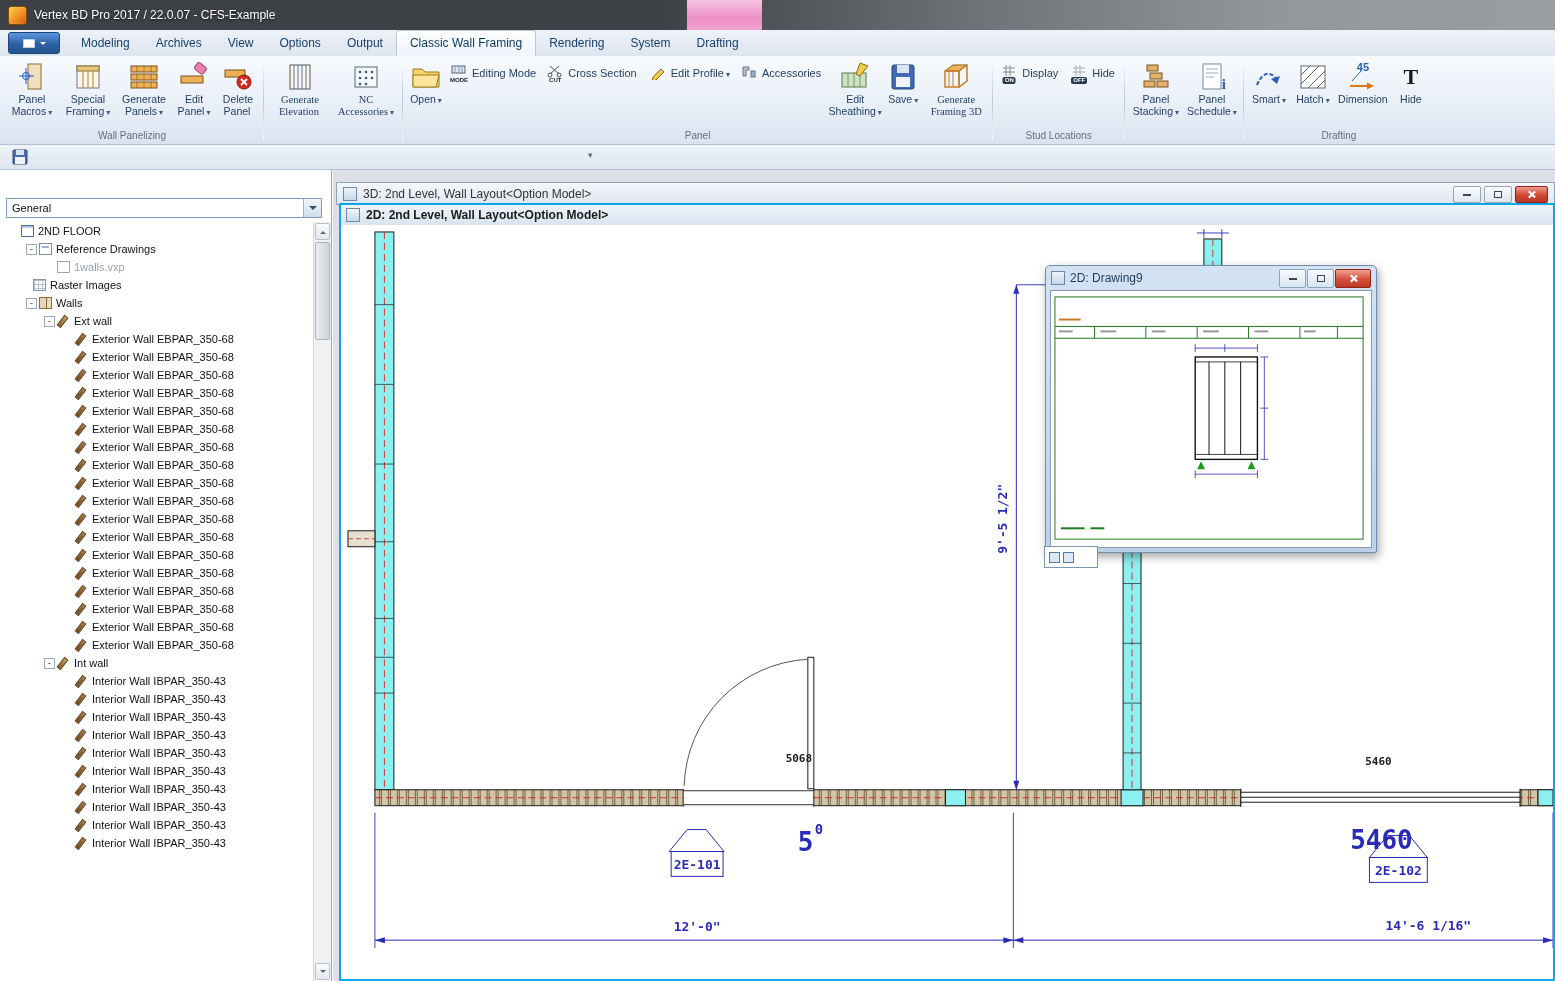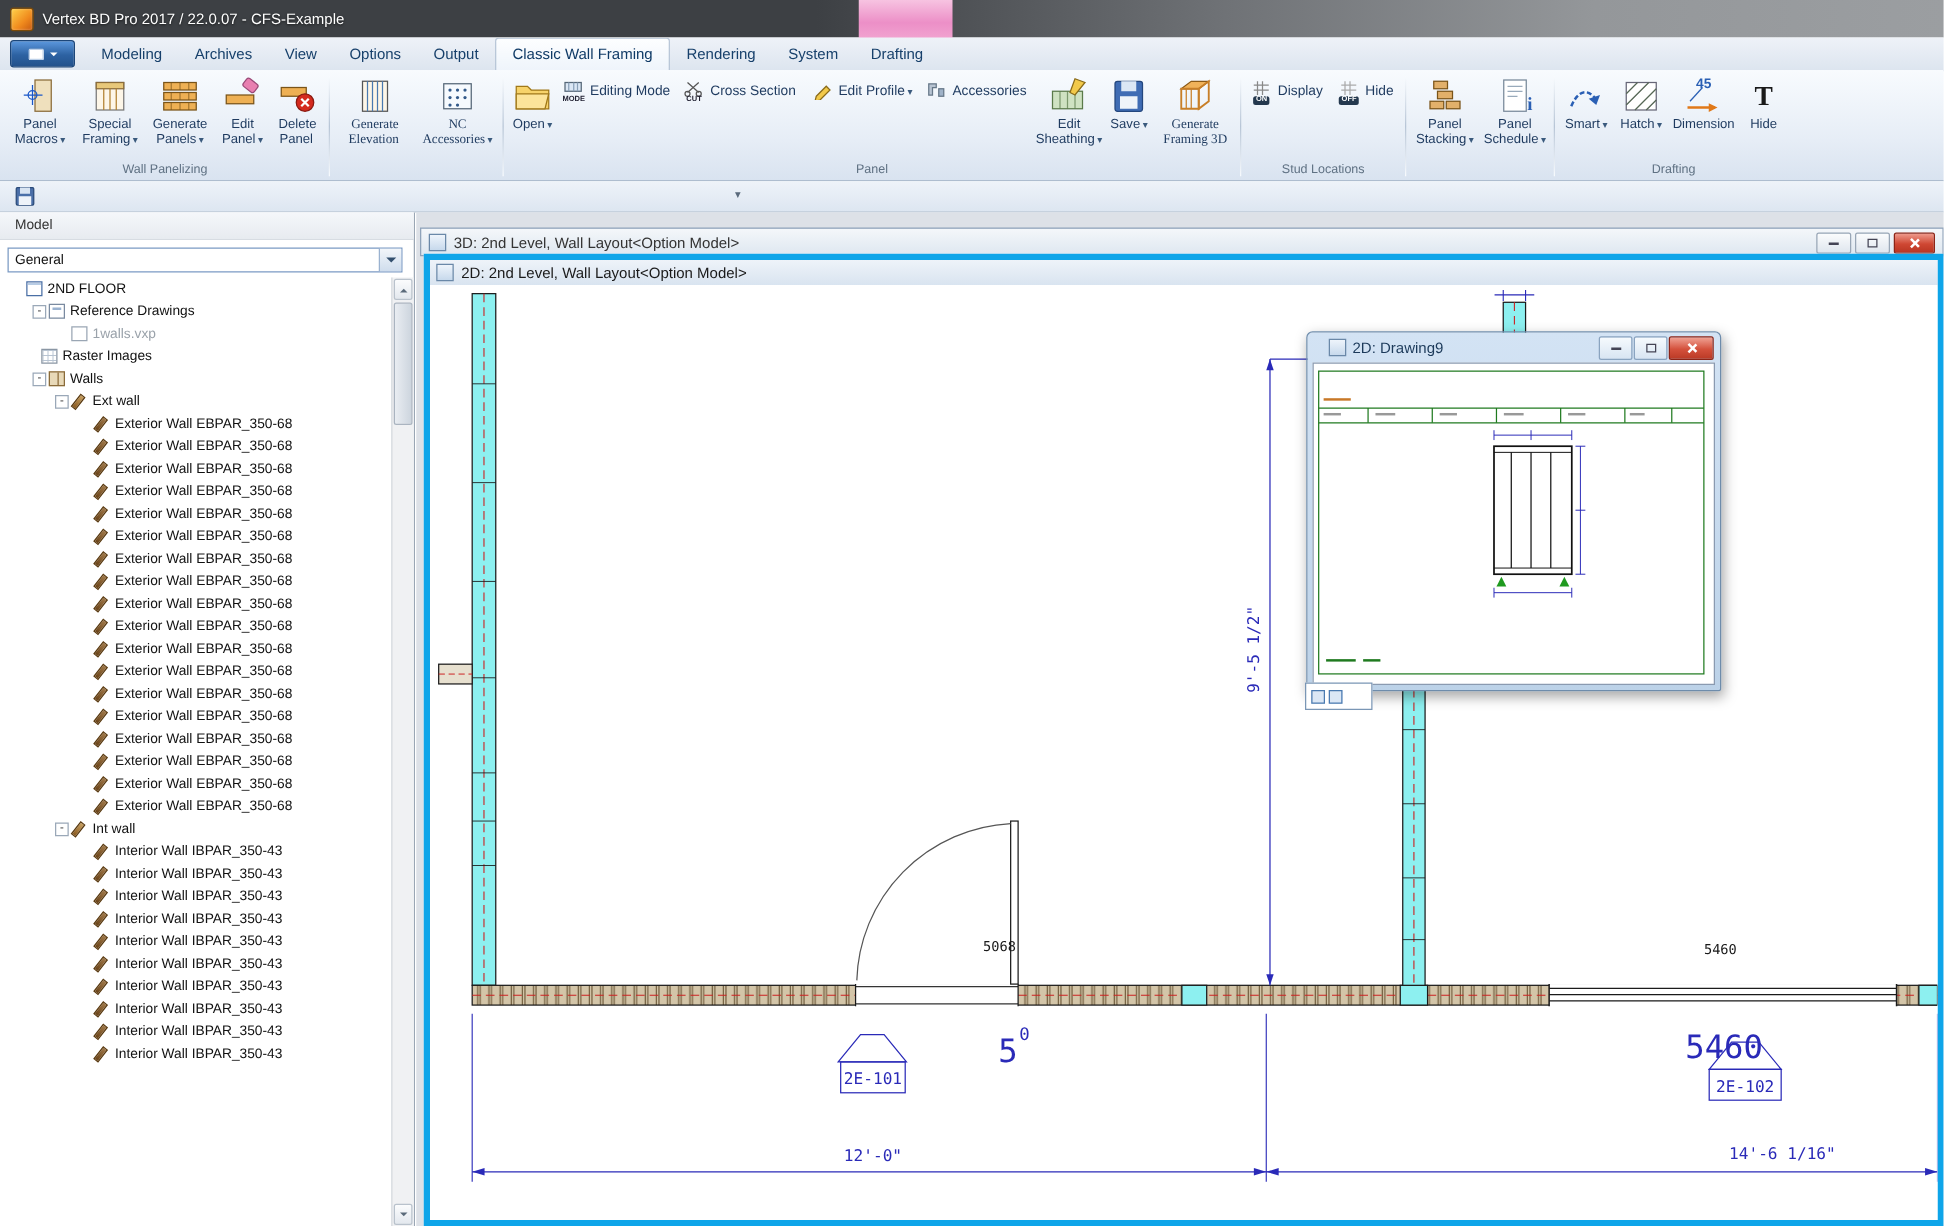--- a/index.html
+++ b/index.html
@@ -106,36 +106,36 @@
   .w3btns{position:absolute;right:6px;top:3px;display:flex;gap:3px;}
   .wbtn{width:26px;height:15px;background:linear-gradient(#fbfcfd,#dfe6ee);border:1px solid #98a6b6;border-radius:2px;
     display:flex;align-items:center;justify-content:center;}
   .wbtn.close{width:31px;background:linear-gradient(#ee9a8c,#cf4733 55%,#b93522);border-color:#8c2417;}
   .gl-min{width:8px;height:2px;background:#445;}
   .gl-max{width:8px;height:7px;border:1px solid #445;box-sizing:border-box;}
   .gl-x{position:relative;width:9px;height:9px;}
   .gl-x::before,.gl-x::after{content:"";position:absolute;left:4px;top:0;width:1.6px;height:9px;background:#fff;}
   .gl-x::before{transform:rotate(45deg);} .gl-x::after{transform:rotate(-45deg);}
   .wbtn:not(.close) .gl-x::before,.wbtn:not(.close) .gl-x::after{background:#445;}
-  .win2d{position:absolute;left:6px;top:33px;right:0;bottom:0;background:#fff;border:5px solid #0ea5e9;box-sizing:border-box;}
+  .win2d{position:absolute;left:6px;top:33px;right:0;bottom:0;background:#fff;border:2px solid #0ea5e9;box-sizing:border-box;font-weight:bold;}
   .win2d-bar{height:20px;background:linear-gradient(#eef3f9,#d9e4f0);border-bottom:1px solid #aab8c8;
     display:flex;align-items:center;gap:6px;padding:0 5px;}
   .win2d-bar .wintitle{color:#1a1a1a;}
   .cad-canvas{position:absolute;left:0;top:20px;right:0;bottom:0;background:#fff;overflow:hidden;}
   .cad{width:100%;height:100%;display:block;}
   .dimtext{font-family:"DejaVu Sans Mono",monospace;font-size:13px;fill:#2a2ab8;}
   .smalltext{font-family:"DejaVu Sans Mono",monospace;font-size:11px;fill:#1a1a1a;}
   .bigmark{font-family:"DejaVu Sans Mono",monospace;font-size:26px;fill:#2a2ab8;}
   .bigmarksup{font-family:"DejaVu Sans Mono",monospace;font-size:14px;fill:#2a2ab8;}
   .tagtext{font-family:"DejaVu Sans Mono",monospace;font-size:13px;fill:#2a2ab8;}
   
   .floatwin{position:absolute;left:712px;top:95px;width:332px;height:288px;z-index:30;
     background:linear-gradient(#d3e3f4,#bcd2e8);border:1px solid #6e8cab;border-radius:5px 5px 2px 2px;
     box-shadow:2px 4px 10px rgba(0,0,0,.35);box-sizing:border-box;}
-  .fw-title{height:23px;display:flex;align-items:center;gap:5px;padding:0 17px;font-size:12px;color:#1c3a5a;}
+  .fw-title{height:23px;display:flex;align-items:center;gap:5px;padding:0 5px;font-size:12px;color:#1c3a5a;}
   .fw-btns{position:absolute;right:5px;top:3px;display:flex;gap:1px;}
   .fwbtn{width:25px;height:17px;background:linear-gradient(#f6fafd,#d8e5f2);border:1px solid #8aa4c0;
     border-radius:2px;display:flex;align-items:center;justify-content:center;}
   .fwbtn.close{width:34px;background:linear-gradient(#f0a294,#d4513c 55%,#bb3a26);border-color:#8c2417;}
   .fw-content{position:absolute;left:4px;top:24px;right:4px;bottom:4px;background:#fff;border:1px solid #8a9ab0;overflow:hidden;}
   .fw-content svg{width:100%;height:100%;display:block;}
   .minibox{position:absolute;left:711px;top:376px;width:54px;height:22px;z-index:35;background:#fff;
     border:1px solid #7a96b5;box-sizing:border-box;display:flex;align-items:center;gap:3px;padding:0 4px;}
   .minibox span{width:9px;height:9px;background:#dbe7f5;border:1px solid #4a7ab0;}
 </style>
@@ -456,21 +456,20 @@
     <svg viewBox="0 0 16 16" width="16" height="16">
         <rect x="1" y="1" width="14" height="14" rx="1" fill="#4a6fa8" stroke="#2a4a78"></rect>
         <rect x="4" y="1" width="8" height="5" fill="#d8e4f2"></rect>
         <rect x="3" y="8" width="10" height="7" fill="#eef3f9"></rect>
       </svg>
   </span>
   <span class="chev">▾</span>
 </div>
 
 <div class="sidebar">
-  <div class="sb-header">Model</div>
   <div class="combo">
     <span class="combo-text">General</span>
     <span class="combo-btn">
         <span class="dn"></span>
       </span>
   </div>
   <div class="tree">
 
   <div class="tree-row" style="padding-left: 8px;">
         <span class="expander"></span>

